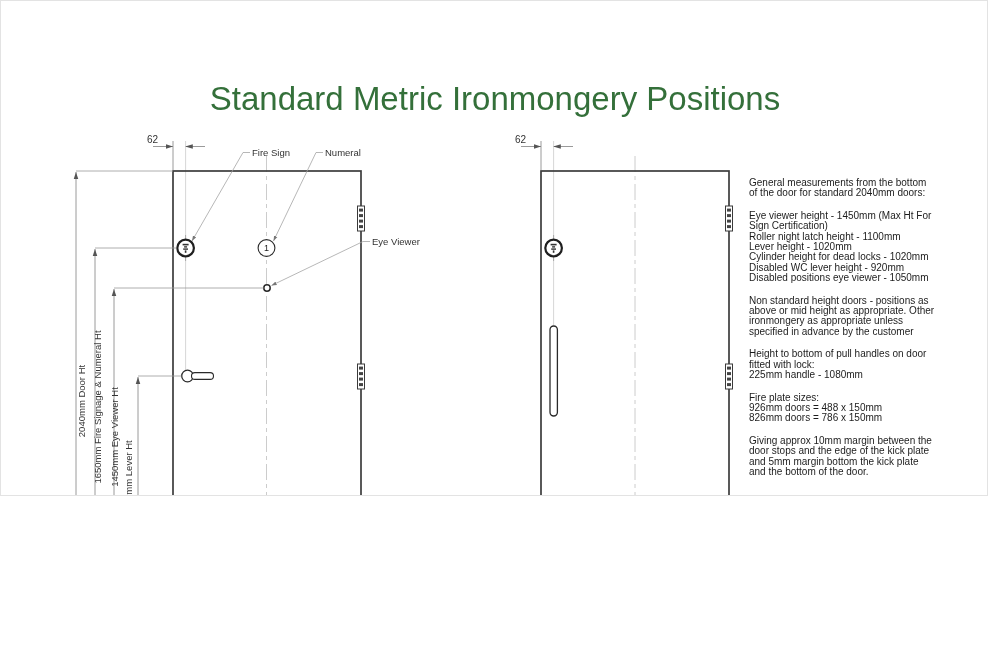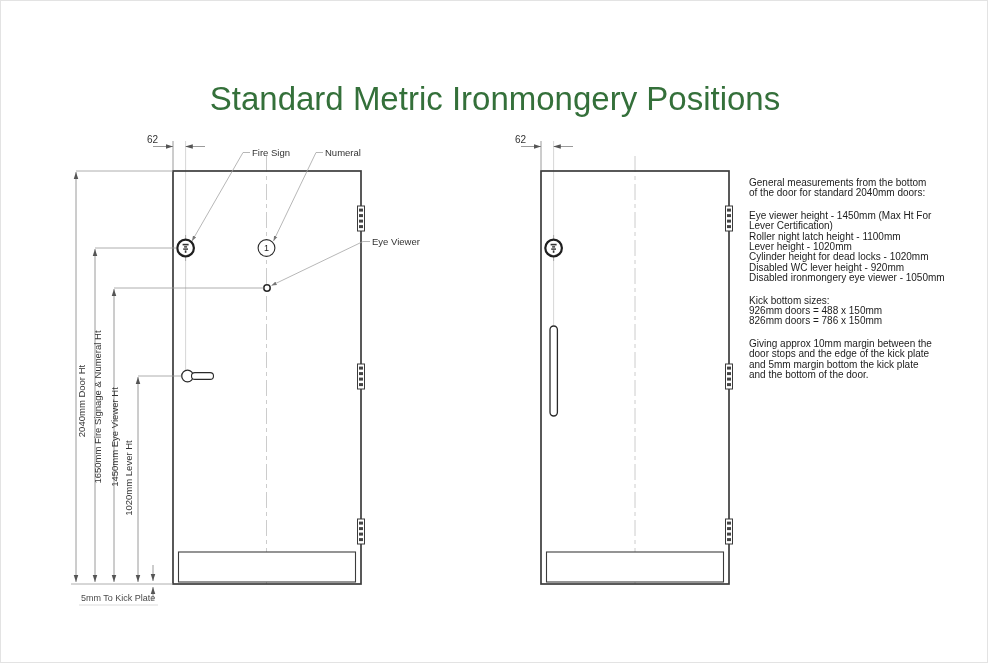--- a/index.html
+++ b/index.html
@@ -1,16 +1,16 @@
 <!DOCTYPE html>
 <html><head>
 <meta charset="utf-8">
 <style>
   html,body{margin:0;padding:0;background:#ffffff;}
-  #page{position:relative;width:988px;height:663px;background:#ffffff;overflow:hidden;
+  #page{position:relative;width:988px;height:496px;background:#ffffff;overflow:hidden;
         font-family:"Liberation Sans",sans-serif;border:1px solid #e3e3e3;box-sizing:border-box;}
   #title{position:absolute;left:0;top:79px;width:988px;text-align:center;
          font-size:33px;color:#34703a;letter-spacing:0px;}
   #drawing{position:absolute;left:0;top:0;}
   #notes{position:absolute;left:748px;top:177px;width:230px;font-size:10px;
          line-height:10.4px;color:#1c1c1c;}
   .note-block{margin:0 0 12px 0;}
   svg text{fill:#333333;font-family:"Liberation Sans",sans-serif;}
   .dimtxt{font-size:10px;}
   .lbltxt{font-size:9.5px;}
@@ -142,29 +142,40 @@
     </g>
   </svg>
 
   <div id="notes">
     <div class="note-block">
         <div>General measurements from the bottom</div>
         <div>of the door for standard 2040mm doors:</div>
       </div>
     <div class="note-block">
         <div>Eye viewer height - 1450mm (Max Ht For</div>
-        <div>Lever Certification)</div>
+        <div>Sign Certification)</div>
         <div>Roller night latch height - 1100mm</div>
         <div>Lever height - 1020mm</div>
         <div>Cylinder height for dead locks - 1020mm</div>
         <div>Disabled WC lever height - 920mm</div>
-        <div>Disabled ironmongery eye viewer - 1050mm</div>
+        <div>Disabled positions eye viewer - 1050mm</div>
       </div>
     <div class="note-block">
-        <div>Kick bottom sizes:</div>
+        <div>Non standard height doors - positions as</div>
+        <div>above or mid height as appropriate. Other</div>
+        <div>ironmongery as appropriate unless</div>
+        <div>specified in advance by the customer</div>
+      </div>
+    <div class="note-block">
+        <div>Height to bottom of pull handles on door</div>
+        <div>fitted with lock:</div>
+        <div>225mm handle - 1080mm</div>
+      </div>
+    <div class="note-block">
+        <div>Fire plate sizes:</div>
         <div>926mm doors = 488 x 150mm</div>
         <div>826mm doors = 786 x 150mm</div>
       </div>
     <div class="note-block">
         <div>Giving approx 10mm margin between the</div>
         <div>door stops and the edge of the kick plate</div>
         <div>and 5mm margin bottom the kick plate</div>
         <div>and the bottom of the door.</div>
       </div>
   </div>

